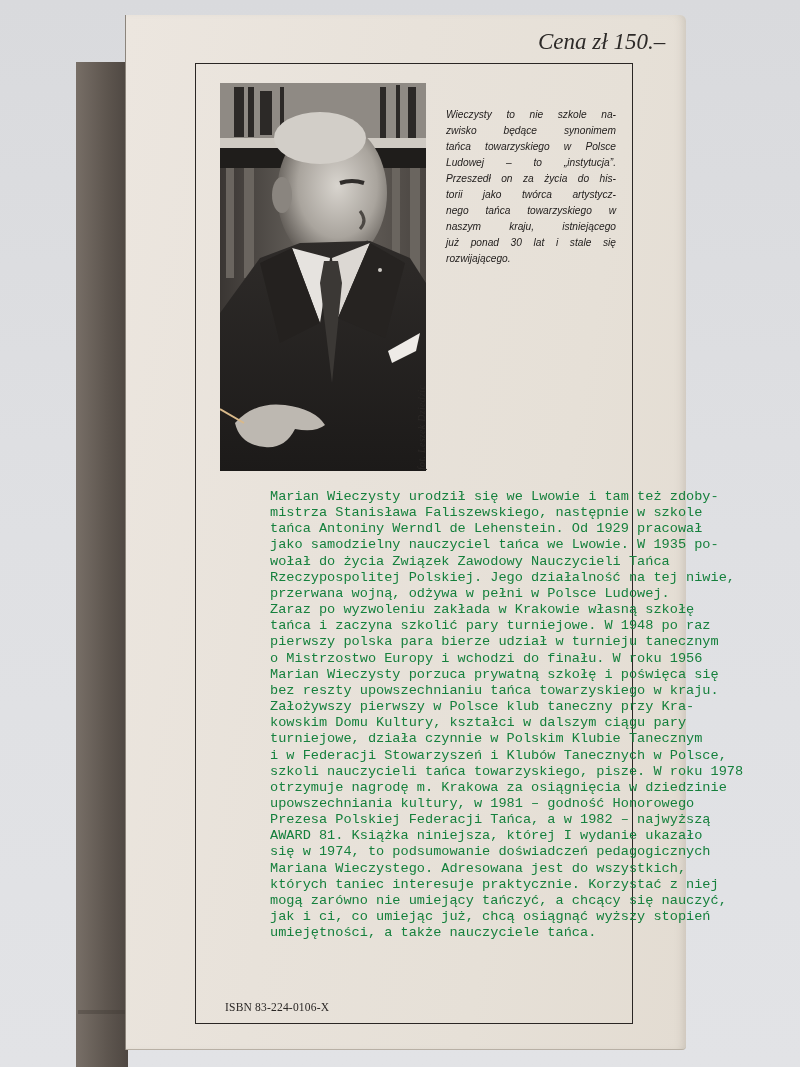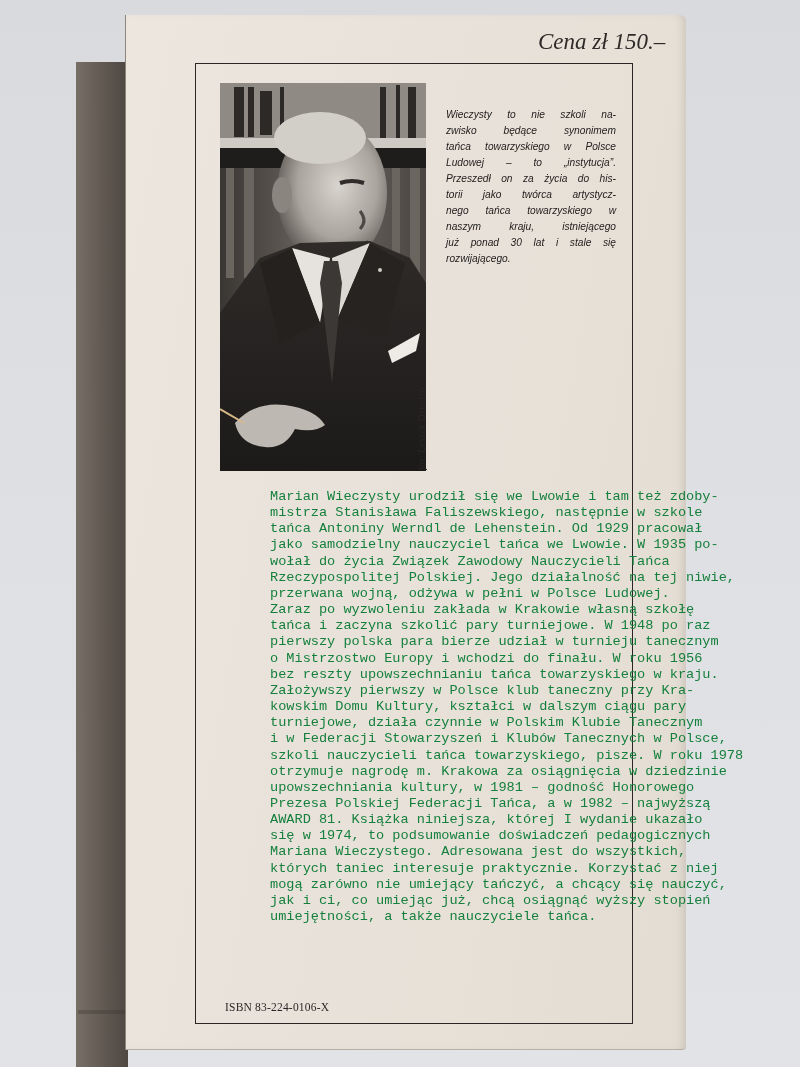--- a/index.html
+++ b/index.html
@@ -147,21 +147,21 @@
     <circle cx="160" cy="187" r="2" fill="#cfcbc6"></circle>
 
     <path d="M15 340 q20 -22 50 -18 q30 4 40 20 q-10 8 -30 4 q-10 20 -30 18 q-25 -2 -30 -24 Z" fill="#bdb8b1"></path>
     <line x1="0" y1="326" x2="24" y2="340" stroke="#d9b98a" stroke-width="2"></line>
   </svg>
 </div>
 
 <div class="photo-credit">fot. Leszek Dziedzic</div>
 
 <div class="blurb">
-  <span>Wieczysty to nie szkoli na-</span>
+  <span>Wieczysty to nie szkole na-</span>
   <span>zwisko będące synonimem</span>
   <span>tańca towarzyskiego w Polsce</span>
   <span>Ludowej – to „instytucja”.</span>
   <span>Przeszedł on za życia do his-</span>
   <span>torii jako twórca artystycz-</span>
   <span>nego tańca towarzyskiego w</span>
   <span>naszym kraju, istniejącego</span>
   <span>już ponad 30 lat i stale się</span>
   <span class="last">rozwijającego.</span>
 </div>
@@ -171,20 +171,21 @@
   <span>mistrza Stanisława Faliszewskiego, następnie w szkole</span>
   <span>tańca Antoniny Werndl de Lehenstein. Od 1929 pracował</span>
   <span>jako samodzielny nauczyciel tańca we Lwowie. W 1935 po-</span>
   <span>wołał do życia Związek Zawodowy Nauczycieli Tańca</span>
   <span>Rzeczypospolitej Polskiej. Jego działalność na tej niwie,</span>
   <span>przerwana wojną, odżywa w pełni w Polsce Ludowej.</span>
   <span>Zaraz po wyzwoleniu zakłada w Krakowie własną szkołę</span>
   <span>tańca i zaczyna szkolić pary turniejowe. W 1948 po raz</span>
   <span>pierwszy polska para bierze udział w turnieju tanecznym</span>
   <span>o Mistrzostwo Europy i wchodzi do finału. W roku 1956</span>
+  <span>Marian Wieczysty porzuca prywatną szkołę i poświęca się</span>
   <span>bez reszty upowszechnianiu tańca towarzyskiego w kraju.</span>
   <span>Założywszy pierwszy w Polsce klub taneczny przy Kra-</span>
   <span>kowskim Domu Kultury, kształci w dalszym ciągu pary</span>
   <span>turniejowe, działa czynnie w Polskim Klubie Tanecznym</span>
   <span>i w Federacji Stowarzyszeń i Klubów Tanecznych w Polsce,</span>
   <span>szkoli nauczycieli tańca towarzyskiego, pisze. W roku 1978</span>
   <span>otrzymuje nagrodę m. Krakowa za osiągnięcia w dziedzinie</span>
   <span>upowszechniania kultury, w 1981 – godność Honorowego</span>
   <span>Prezesa Polskiej Federacji Tańca, a w 1982 – najwyższą</span>
   <span>AWARD 81. Książka niniejsza, której I wydanie ukazało</span>

